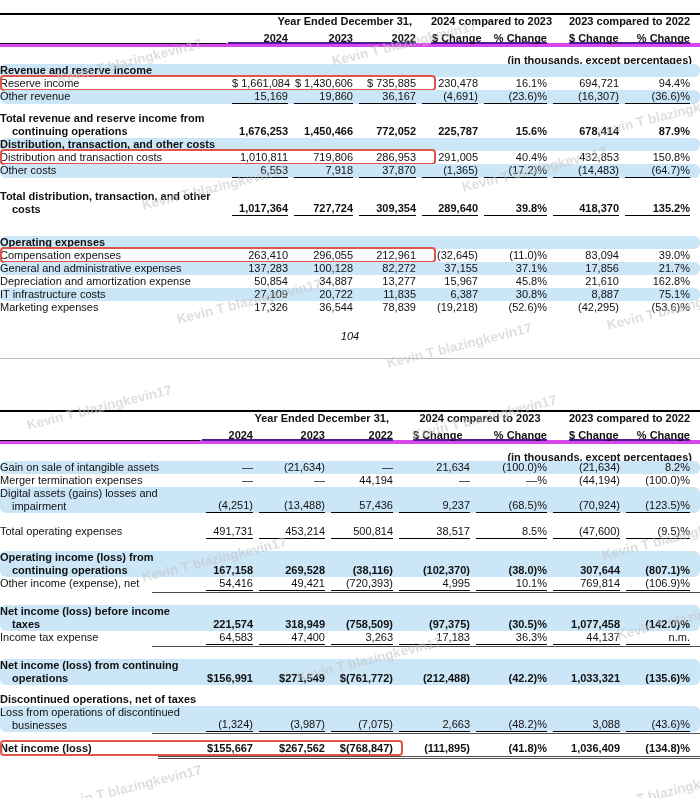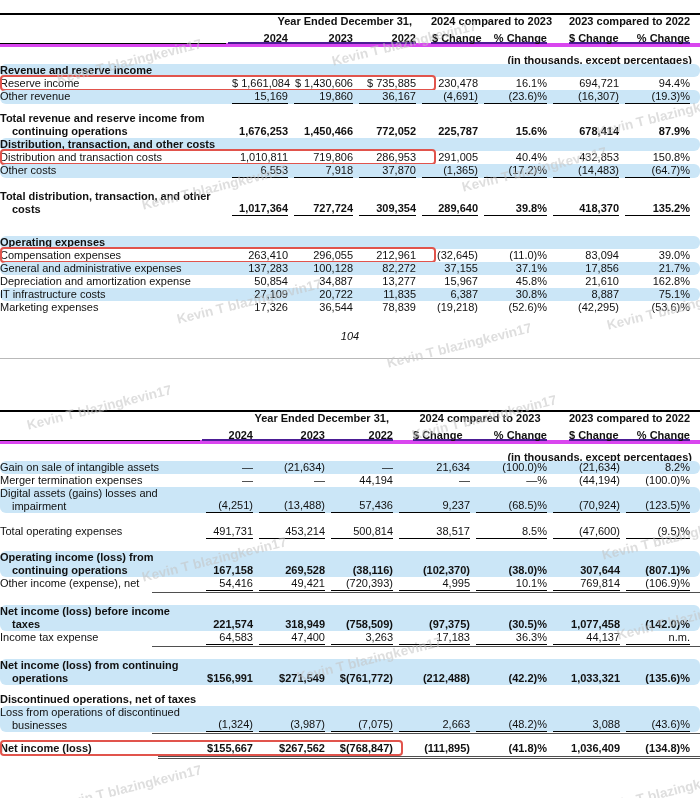--- a/index.html
+++ b/index.html
@@ -121,21 +121,21 @@
         <div class="cell">94.4%</div>
       </div>
       <div class="row hl u">
         <div class="lbl">Other revenue</div>
         <div class="cell">15,169</div>
         <div class="cell">19,860</div>
         <div class="cell">36,167</div>
         <div class="cell">(4,691)</div>
         <div class="cell">(23.6)%</div>
         <div class="cell">(16,307)</div>
-        <div class="cell">(19.3)%</div>
+        <div class="cell">(36.6)%</div>
       </div>
       <div class="spacer-sm"></div>
       <div class="row bold">
         <div class="lbl">Total revenue and reserve income from continuing operations</div>
         <div class="cell">1,676,253</div>
         <div class="cell">1,450,466</div>
         <div class="cell">772,052</div>
         <div class="cell">225,787</div>
         <div class="cell">15.6%</div>
         <div class="cell">678,414</div>

